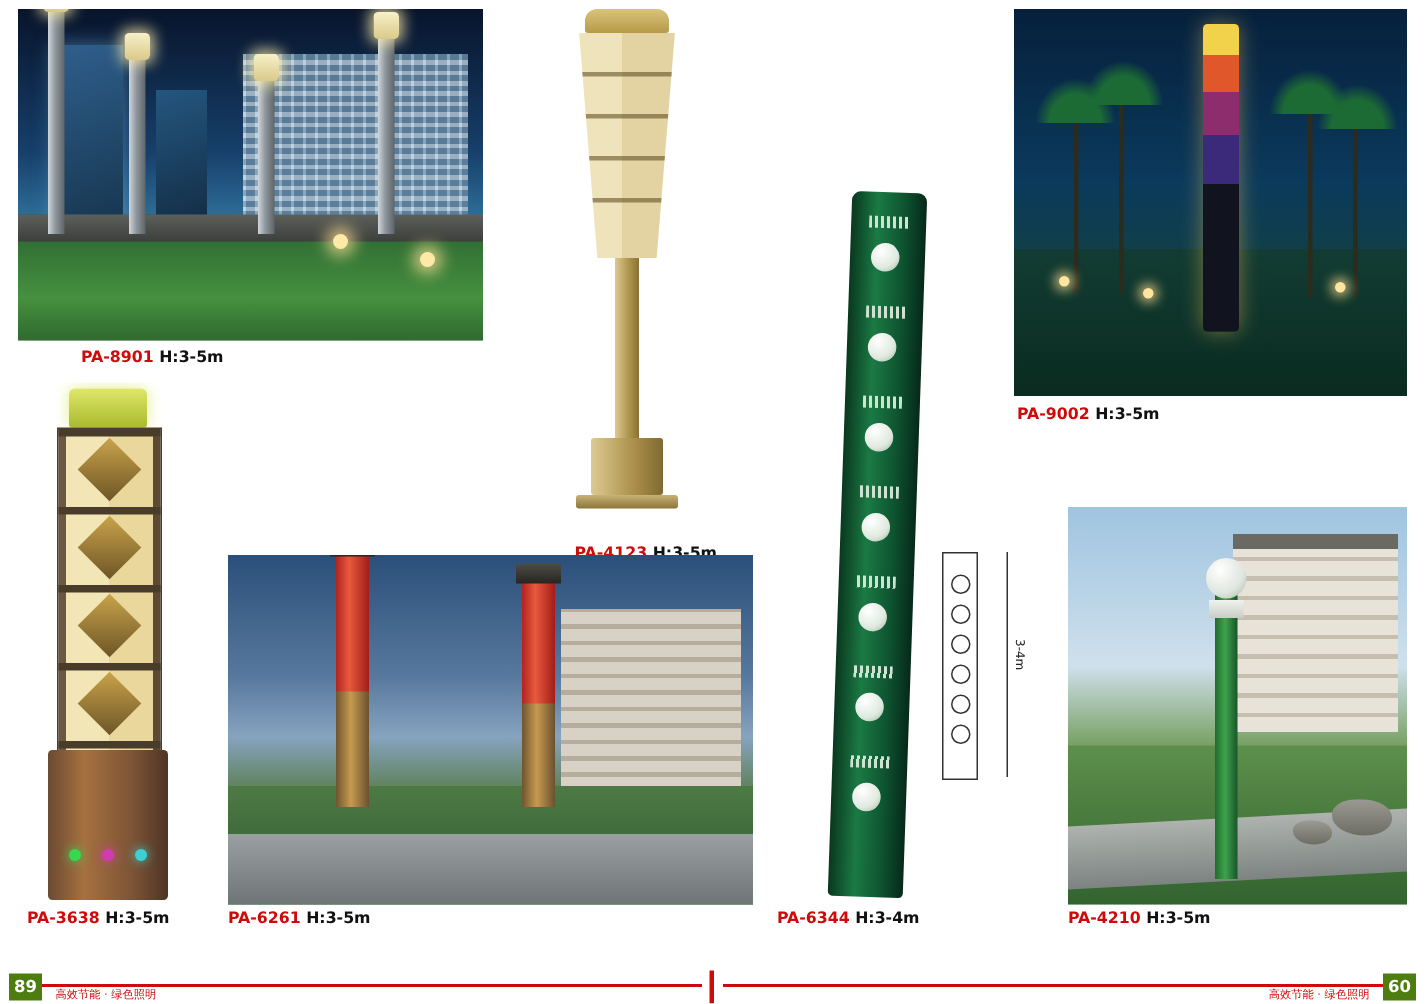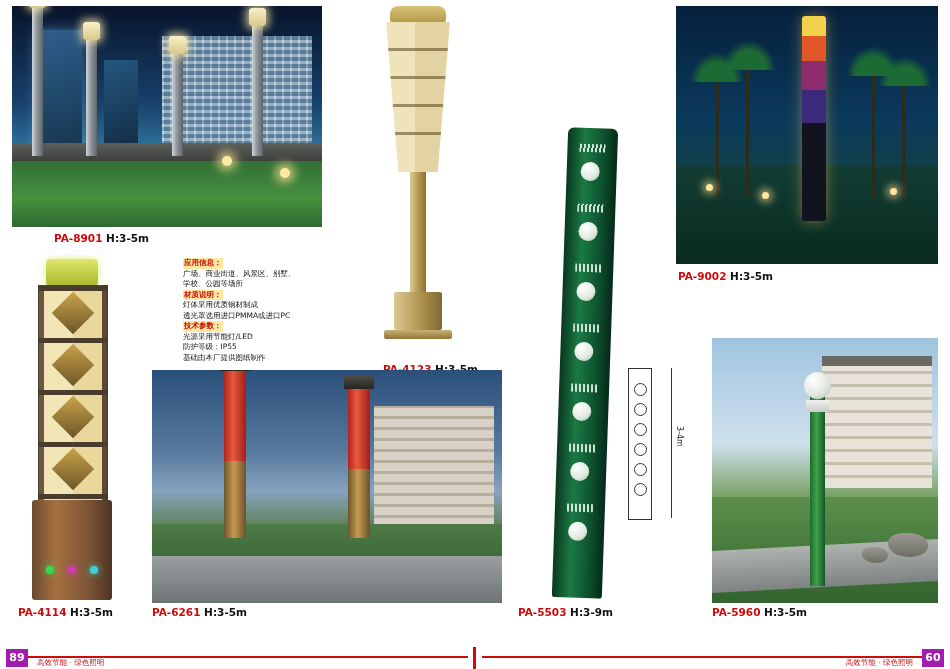--- a/index.html
+++ b/index.html
@@ -152,21 +152,21 @@
 
   
   .desc-red{position:absolute;left:494px;top:48px;width:170px;
     font-size:8.5px;line-height:15px;color:#cf0a0a;}
   .spec{position:absolute;left:183px;top:258px;width:120px;font-size:7.5px;line-height:10.5px;color:#111;}
   .spec .hd{color:#cf0a0a;background:#ffe9a0;display:inline-block;padding:0 1px;font-weight:bold;}
   .spec .ln{display:block;}
 
   
   .footbar{position:absolute;bottom:0;left:0;width:100%;height:24px;}
-  .pgnum{position:absolute;bottom:2px;width:22px;height:18px;background:#a21caf;color:#fff;
+  .pgnum{position:absolute;bottom:2px;width:22px;height:18px;background:#4d7c0f;color:#fff;
     font-size:11px;font-weight:bold;text-align:center;line-height:18px;}
   .footline{position:absolute;bottom:11px;height:2px;background:#cf0a0a;}
   .foottag{position:absolute;bottom:1px;font-size:7.5px;color:#cf0a0a;background:#fff;padding:0 3px;}
   .spinebar{position:absolute;left:473px;bottom:0;width:3px;height:22px;background:#cf0a0a;}
 </style>
 </head>
 <body>
 
 <div class="page">
 
@@ -210,36 +210,24 @@
       <div class="diam" style="top:116px;"></div>
       <div class="diam" style="top:168px;"></div>
     </div>
     <div class="l8903-base">
       <div class="dot" style="left:14px;background:#35d94f;box-shadow:0 0 7px #35d94f;"></div>
       <div class="dot" style="left:36px;background:#d43ab0;box-shadow:0 0 7px #d43ab0;"></div>
       <div class="dot" style="left:58px;background:#3ad0d4;box-shadow:0 0 7px #3ad0d4;"></div>
     </div>
   </div>
   <div class="cap" style="left:18px;top:606px;">
-    <span>PA-4114</span>
-    <span class="h">H:3-5m</span>
-  </div>
-
-  <div class="spec">
-    <span class="hd">应用信息：</span>
-    <span class="ln">广场、商业街道、风景区、别墅、</span>
-    <span class="ln">学校、公园等场所</span>
-    <span class="hd">材质说明：</span>
-    <span class="ln">灯体采用优质钢材制成</span>
-    <span class="ln">透光罩选用进口PMMA或进口PC</span>
-    <span class="hd">技术参数：</span>
-    <span class="ln">光源采用节能灯/LED</span>
-    <span class="ln">防护等级：IP55</span>
-    <span class="ln">基础由本厂提供图纸制作</span>
-  </div>
+    <span>PA-3638</span>
+    <span class="h">H:3-5m</span>
+  </div>
+
 
   <div class="photo" id="photo-8902">
     <div class="l8902-cap"></div>
     <div class="l8902-cone">
       <div class="rib" style="top:26px;"></div>
       <div class="rib" style="top:54px;"></div>
       <div class="rib" style="top:82px;"></div>
       <div class="rib" style="top:110px;"></div>
     </div>
     <div class="l8902-pole"></div>
@@ -264,22 +252,22 @@
       <div class="spk" style="left:12px;top:16px;"></div>
       <div class="spk" style="left:12px;top:76px;"></div>
       <div class="spk" style="left:12px;top:136px;"></div>
       <div class="spk" style="left:12px;top:196px;"></div>
       <div class="spk" style="left:12px;top:256px;"></div>
       <div class="spk" style="left:12px;top:316px;"></div>
       <div class="spk" style="left:12px;top:376px;"></div>
     </div>
   </div>
   <div class="cap" style="left:518px;top:606px;">
-    <span>PA-5503</span>
-    <span class="h">H:3-9m</span>
+    <span>PA-6344</span>
+    <span class="h">H:3-4m</span>
   </div>
 
   <div class="photo" id="drawing">
     <div class="outline">
       <div class="o" style="top:14px;"></div>
       <div class="o" style="top:34px;"></div>
       <div class="o" style="top:54px;"></div>
       <div class="o" style="top:74px;"></div>
       <div class="o" style="top:94px;"></div>
       <div class="o" style="top:114px;"></div>
@@ -331,21 +319,21 @@
     <div class="house"></div>
     <div class="lawn"></div>
     <div class="walk"></div>
     <div class="rock" style="left:176px;bottom:46px;width:40px;height:24px;"></div>
     <div class="rock" style="left:150px;bottom:40px;width:26px;height:16px;"></div>
     <div class="pole"></div>
     <div class="collar"></div>
     <div class="ball"></div>
   </div>
   <div class="cap" style="left:712px;top:606px;">
-    <span>PA-5960</span>
+    <span>PA-4210</span>
     <span class="h">H:3-5m</span>
   </div>
 
   <div class="footbar">
     <div class="pgnum" style="left:6px;">89</div>
     <div class="footline" style="left:28px;width:440px;"></div>
     <div class="foottag" style="left:34px;">高效节能 · 绿色照明</div>
     <div class="spinebar"></div>
     <div class="pgnum" style="right:6px;">60</div>
     <div class="footline" style="right:28px;width:440px;"></div>

